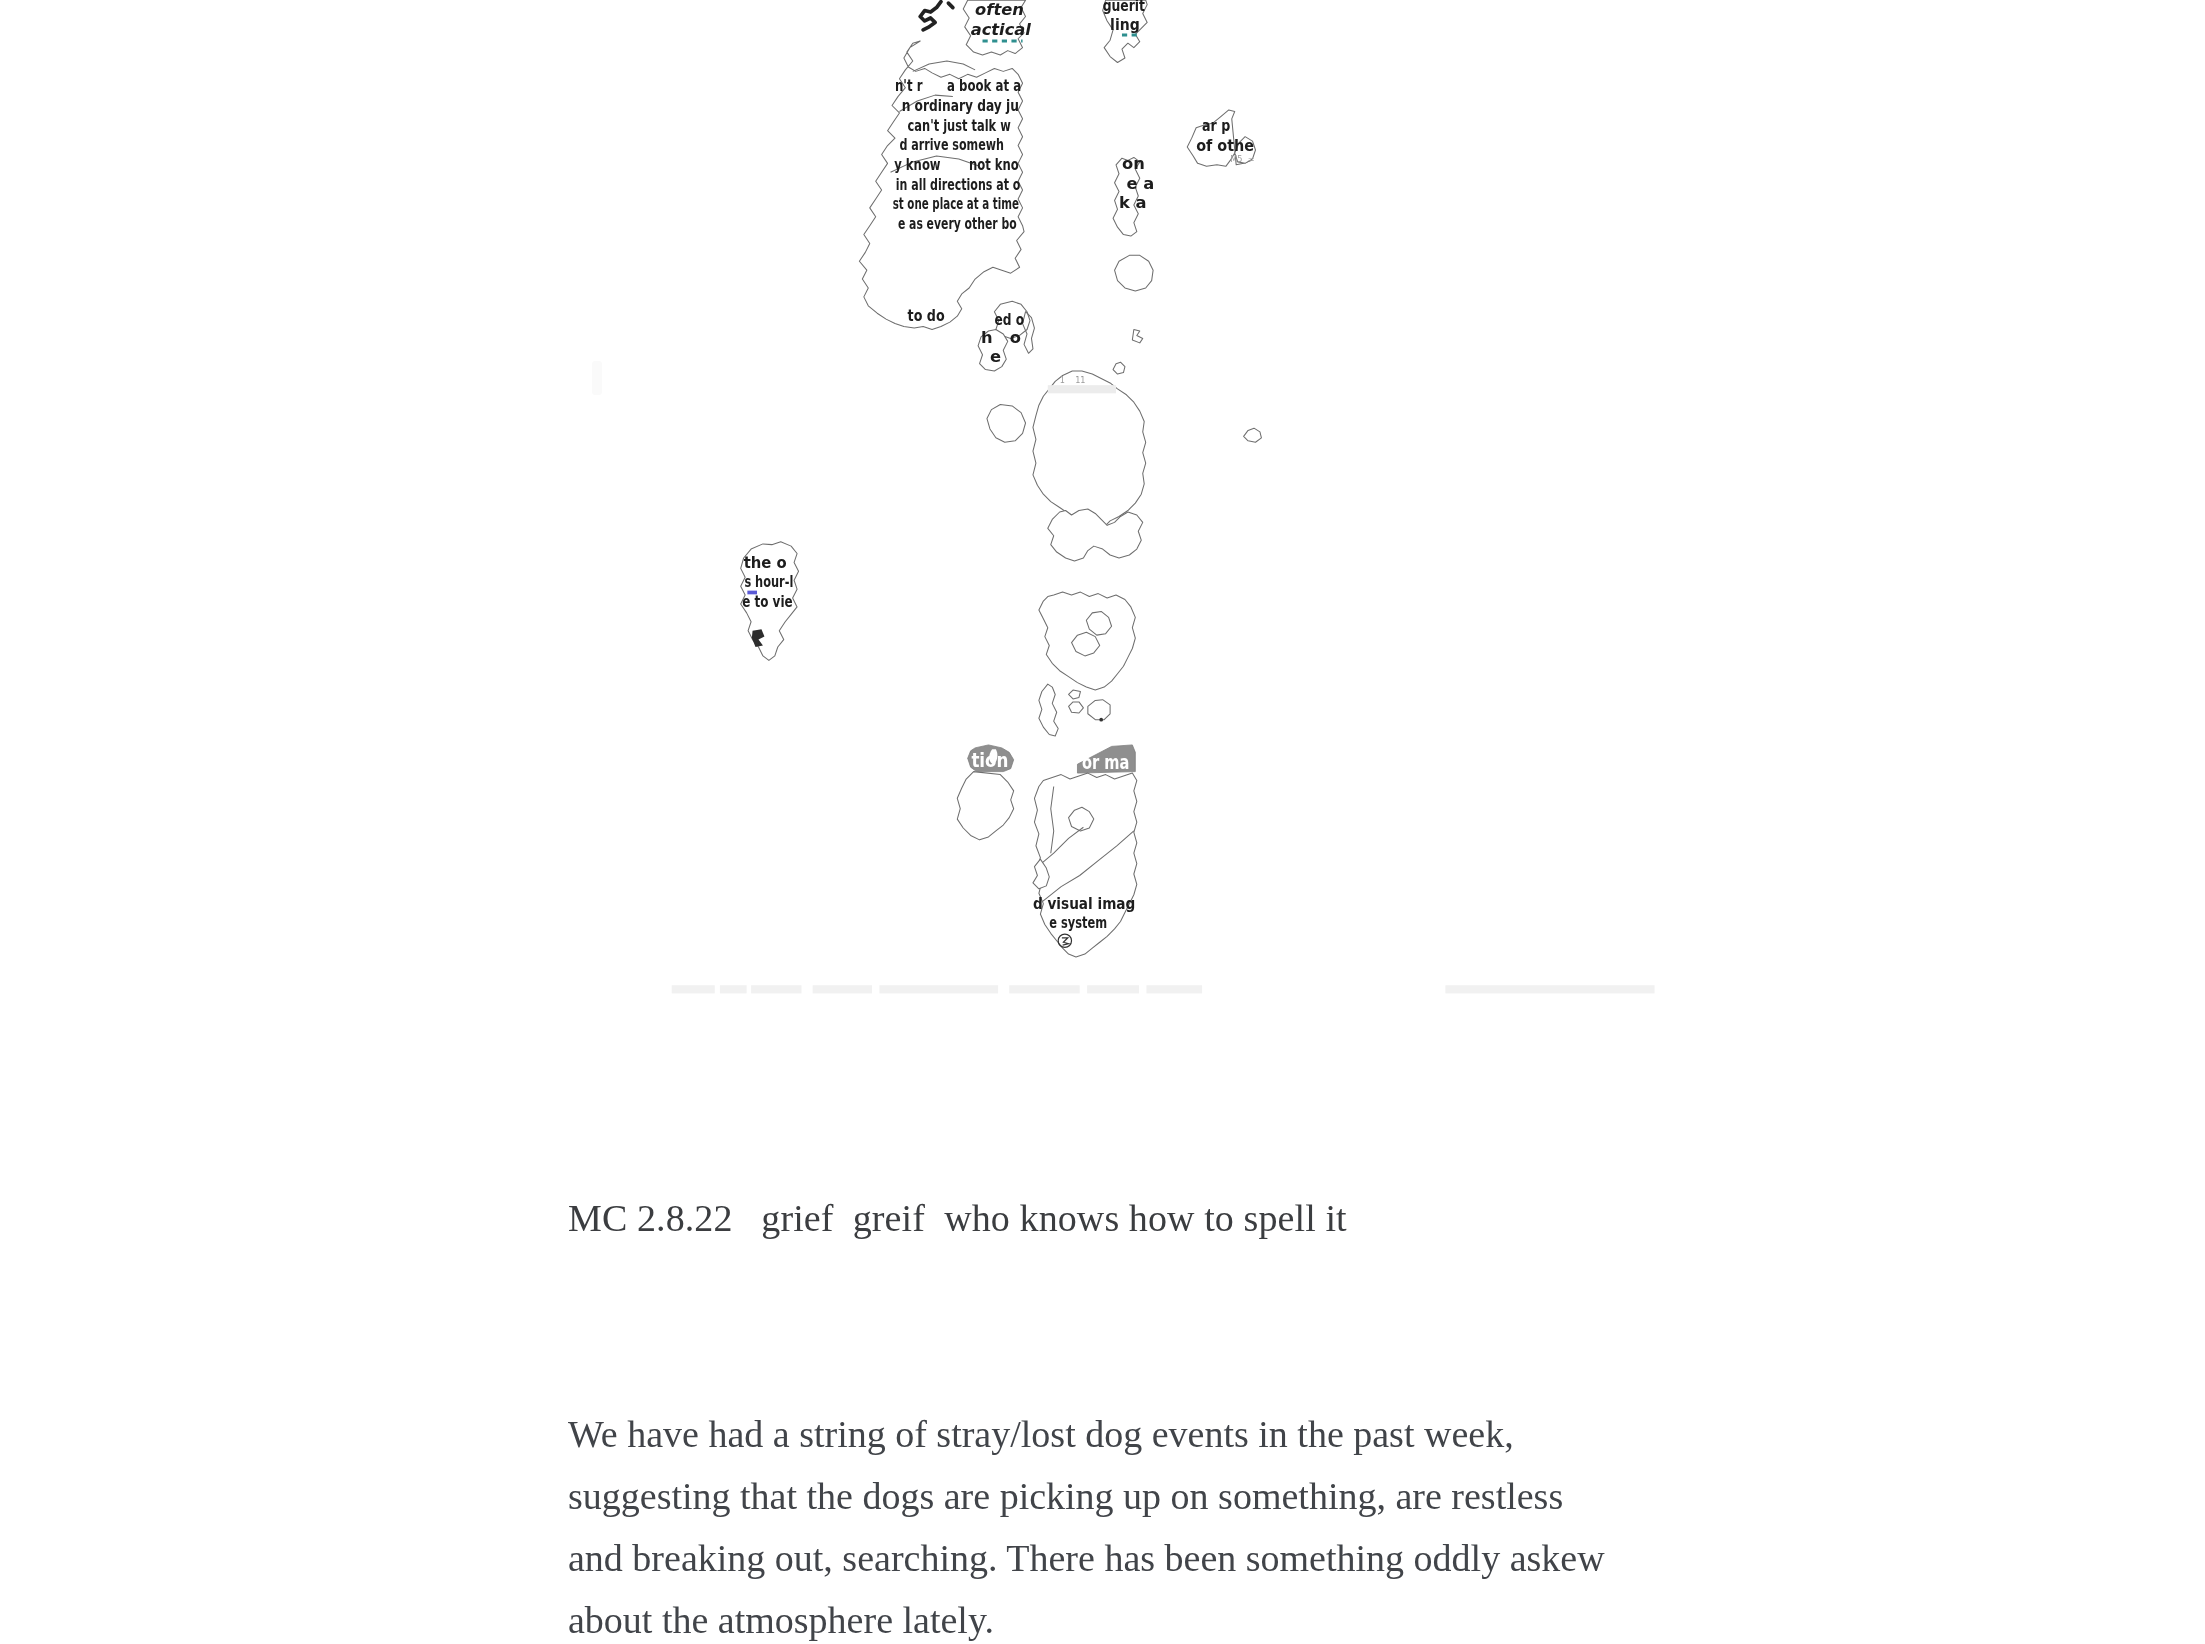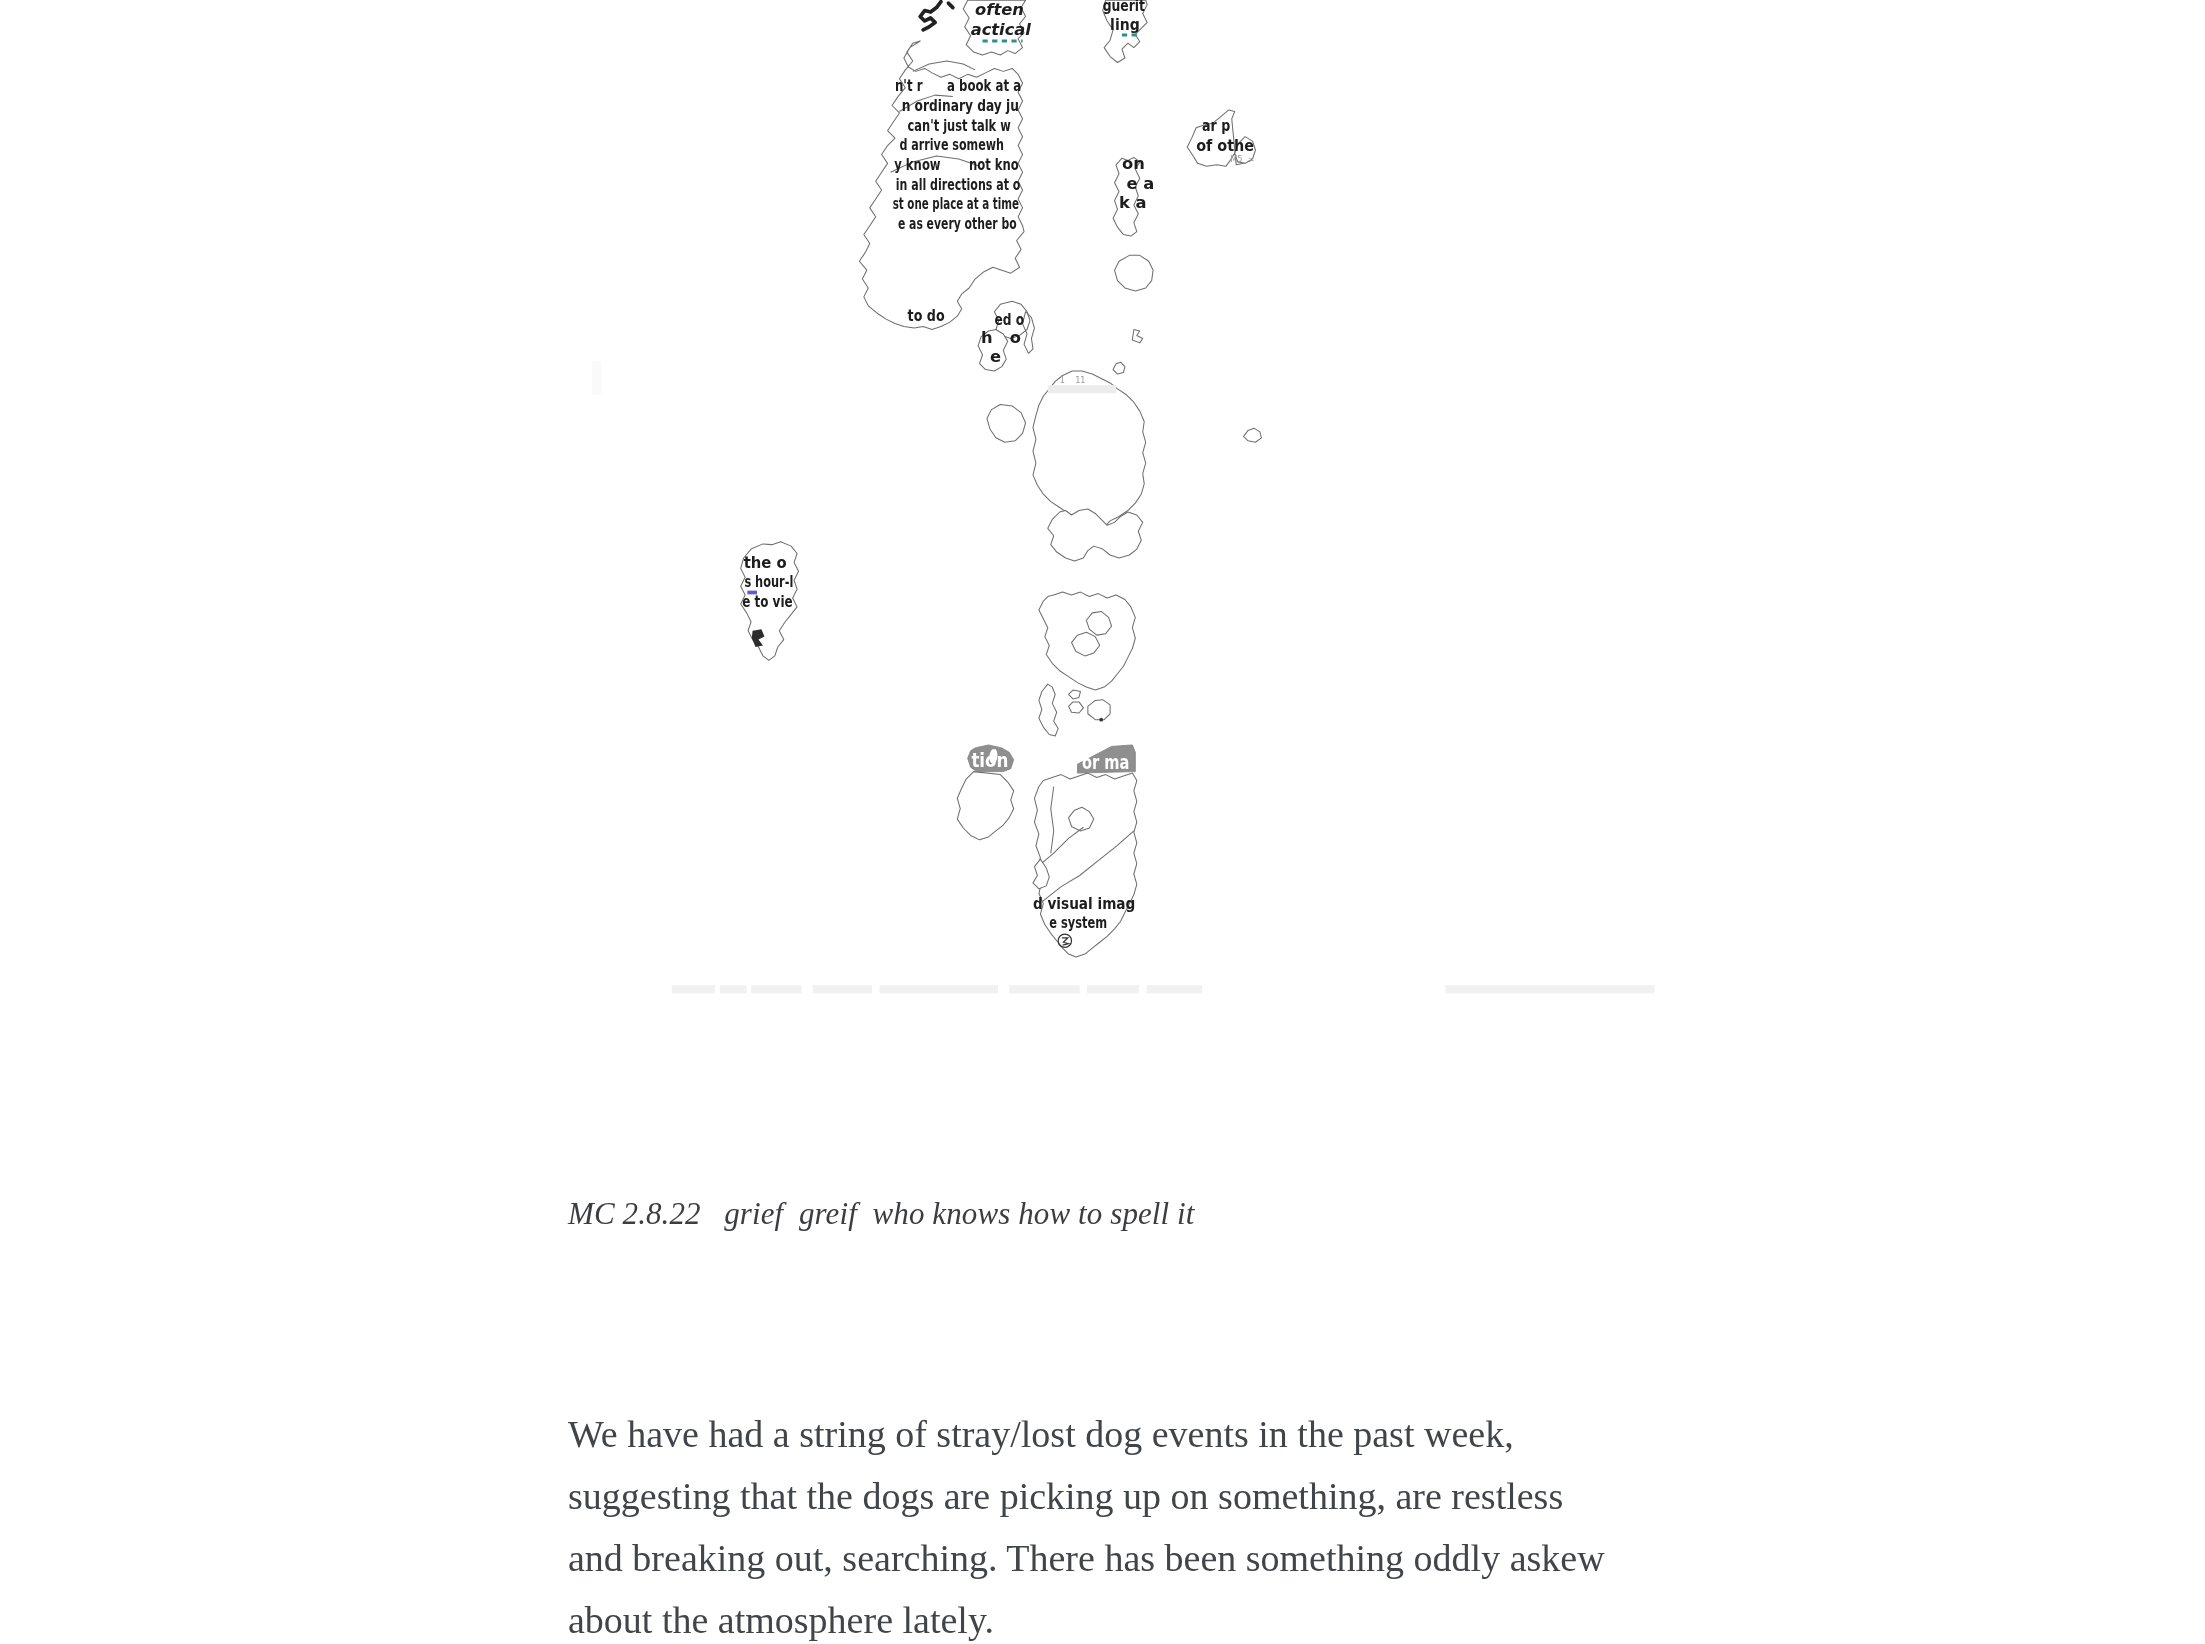--- a/index.html
+++ b/index.html
@@ -12,22 +12,22 @@
   .ft{font-family:"DejaVu Sans",sans-serif;fill:#1d1d1d;font-weight:600;font-size:22px;white-space:pre;}
   .ft.it{font-style:italic;font-weight:700;}
   .ft.bold{font-weight:700;}
   .ft.tiny{font-size:11px;font-weight:400;fill:#9a9a9a;}
   .hl{fill:#8f8f8f;stroke:#7a7a7a;stroke-width:1;}
   .hltxt{font-family:"DejaVu Sans",sans-serif;fill:#ffffff;font-weight:700;font-size:27px;white-space:pre;}
   .ghost{fill:#f1f1f1;}
   .tealdash{stroke:#2e8f8f;stroke-width:4;stroke-dasharray:7 6;fill:none;}
   .bluemark{fill:#5b5bd6;}
   
-  #caption{position:absolute;left:568px;top:1196px;font-size:31px;color:#3b3d40;
-           letter-spacing:0.1px;white-space:pre;font-style:italic;}
+  #caption{position:absolute;left:568px;top:1196px;font-size:38px;color:#3b3d40;
+           letter-spacing:0.1px;white-space:pre;}
   #para{position:absolute;left:568px;top:1403px;width:1276px;font-size:38px;line-height:62px;
         color:#414449;white-space:pre-wrap;}
   #ghost-mark{position:absolute;left:592px;top:361px;width:10.4px;height:34px;background:#fafafa;border-radius:3px;}
 </style>
 </head>
 <body>
 
 <div id="page">
 
   <div id="ghost-mark"></div>

